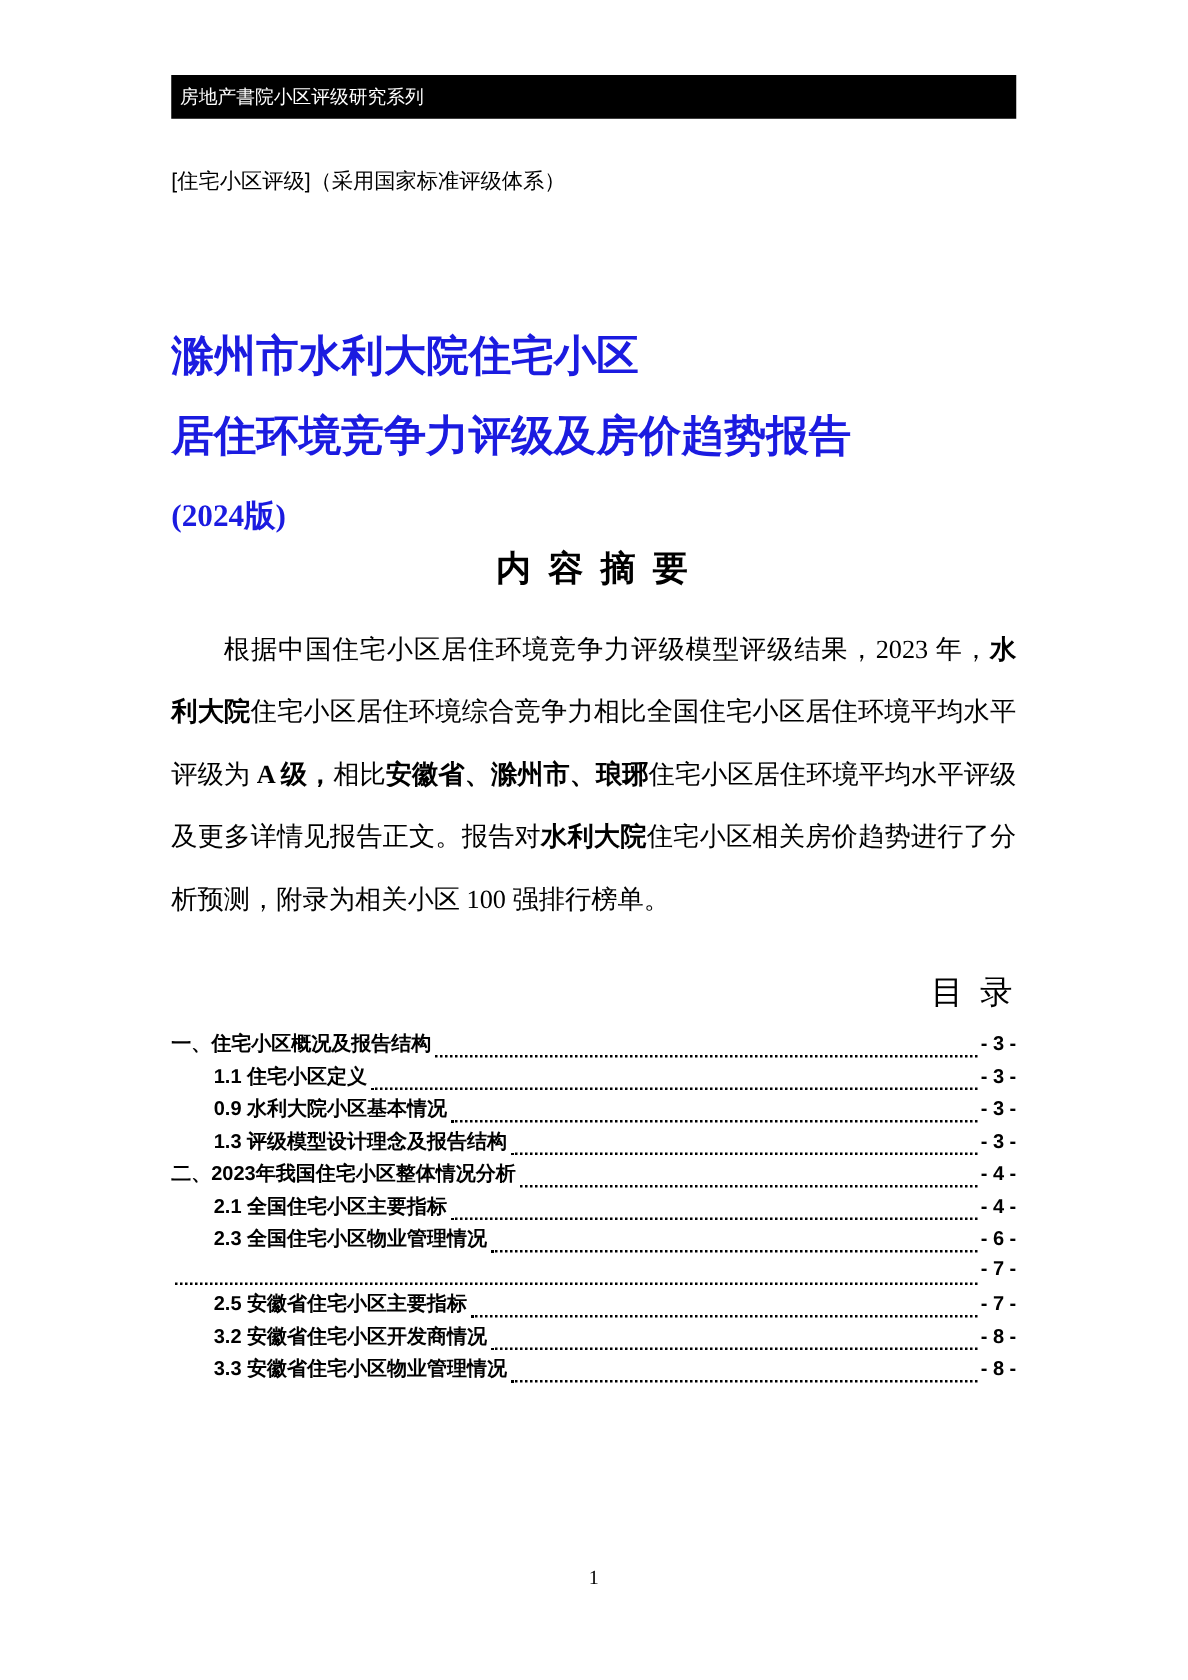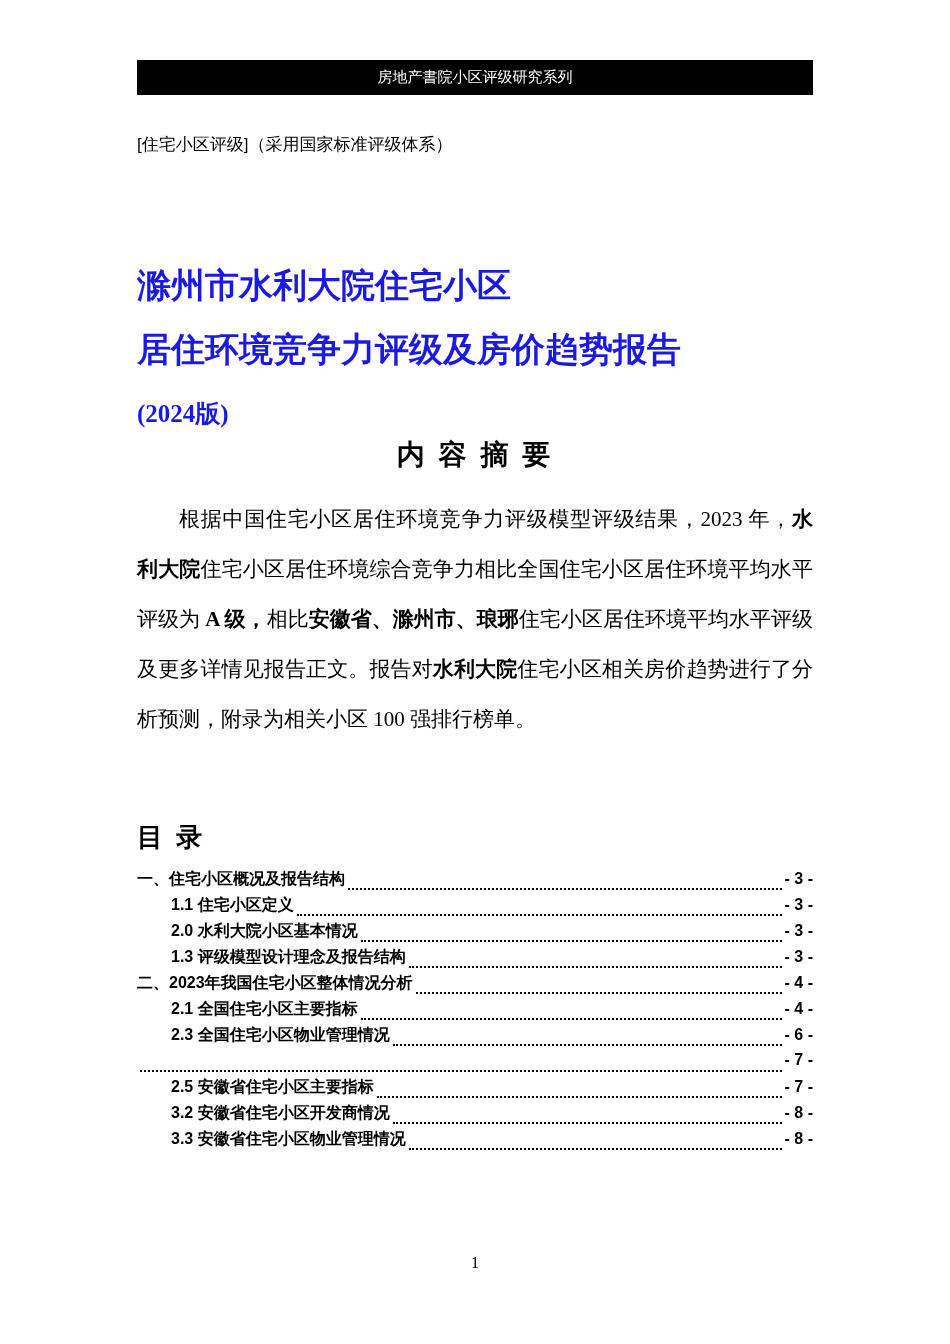--- a/index.html
+++ b/index.html
@@ -15,21 +15,21 @@
   .content {
     width: 676px;
     margin: 0 auto;
   }
   .header-bar {
     margin-top: 60px;
     background: #000000;
     color: #ffffff;
     height: 35px;
     display: flex;
-    justify-content: center;
+    justify-content: flex-start;
     align-items: center;
     padding: 0 7px;
     font-size: 15px;
     font-family: "Liberation Sans", "DejaVu Sans", sans-serif;
   }
   .bracket-line {
     margin-top: 38px;
     font-size: 17px;
     font-family: Liberation Sans, sans-serif;
   }
@@ -58,24 +58,24 @@
   .abstract-text {
     margin-top: 20px;
     font-size: 21px;
     line-height: 50px;
     text-align: justify;
     text-indent: 2em;
   }
   .seg { font-weight: normal; }
   .seg.bold { font-weight: bold; }
   .toc-heading {
-    margin-top: 76px;
-    text-align: left;
+    margin-top: 32px;
+    text-align: right;
     font-size: 26px;
-    font-weight: bold;
+    font-weight: normal;
     letter-spacing: 3px;
     font-family: "Liberation Sans", "DejaVu Sans", sans-serif;
   }
   .toc {
     margin-top: 14px;
     font-family: "Liberation Sans", "DejaVu Sans", sans-serif;
     font-weight: bold;
   }
   .toc-row {
     display: flex;
@@ -135,21 +135,21 @@
       <span class="toc-page">- 3 -</span>
     </div>
 
     <div class="toc-row sub">
       <span class="toc-label">1.1 住宅小区定义</span>
       <span class="toc-leader"></span>
       <span class="toc-page">- 3 -</span>
     </div>
 
     <div class="toc-row sub">
-      <span class="toc-label">2.0 水利大院小区基本情况</span>
+      <span class="toc-label">0.9 水利大院小区基本情况</span>
       <span class="toc-leader"></span>
       <span class="toc-page">- 3 -</span>
     </div>
 
     <div class="toc-row sub">
       <span class="toc-label">1.3 评级模型设计理念及报告结构</span>
       <span class="toc-leader"></span>
       <span class="toc-page">- 3 -</span>
     </div>
 

